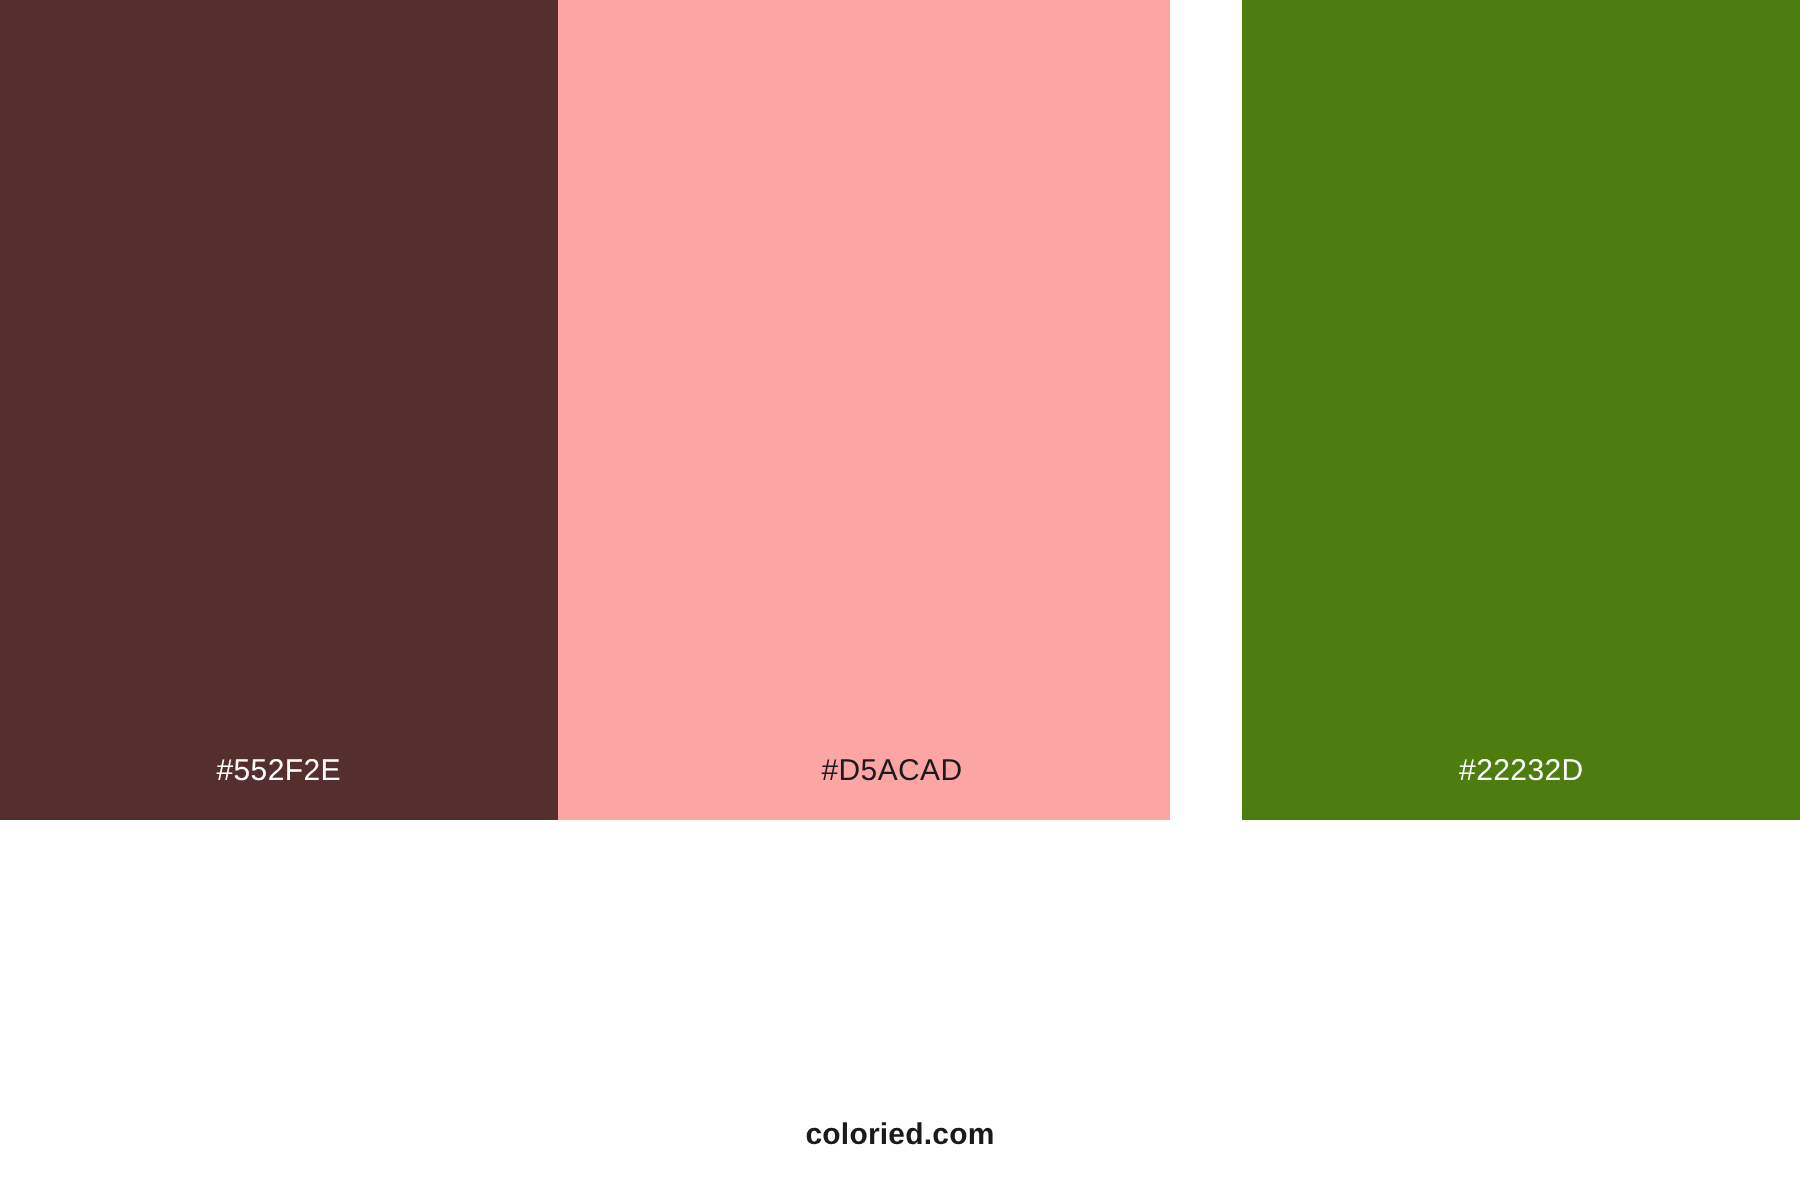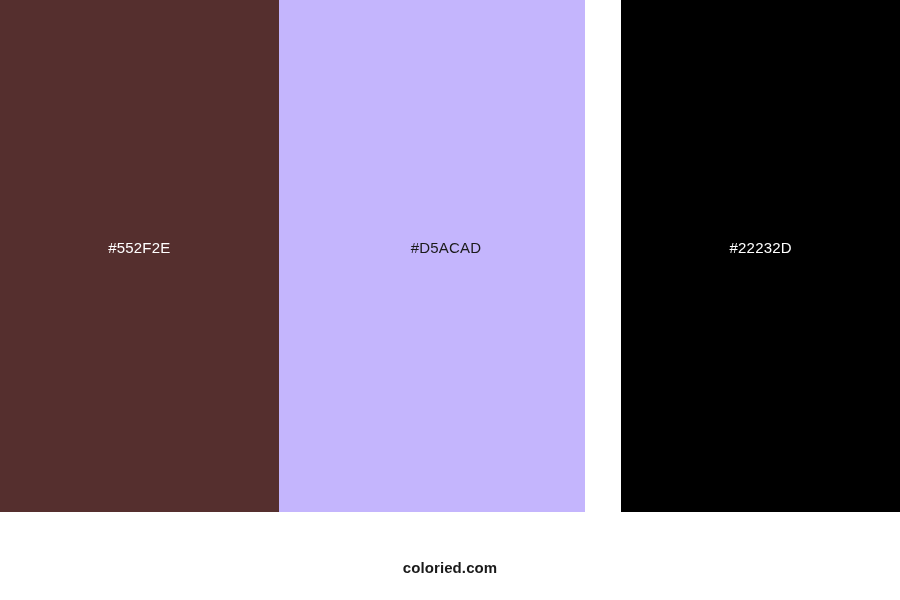--- a/index.html
+++ b/index.html
@@ -26,24 +26,24 @@
   #swatch-strip {
     width: 900px;
     height: 550px;
     display: flex;
     flex-direction: row;
     align-items: stretch;
   }
 
   .swatch {
     flex: 1 1 0;
-    height: 512px;
+    height: 410px;
     position: relative;
     display: flex;
-    align-items: center;
+    align-items: flex-end;
     justify-content: center;
   }
 
   .swatch-label {
     display: block;
     width: 100%;
     text-align: center;
     font-family: "Liberation Sans", sans-serif;
     font-size: 15px;
     font-weight: 400;
@@ -80,27 +80,27 @@
 <body>
 
 <div id="palette-page">
 
   <div id="swatch-strip">
 
     <div class="swatch" style="background-color: rgb(85, 47, 46);">
       <span class="swatch-label label-light">#552F2E</span>
     </div>
 
-    <div class="swatch" style="background-color: #c4b5fd; padding-left: 28px;">
+    <div class="swatch" style="background-color: #fca5a5; padding-left: 28px;">
       <span class="swatch-label label-dark">#D5ACAD</span>
     </div>
 
 
 
-    <div class="swatch" style="background-color: #000000; margin-left: 36px;">
+    <div class="swatch" style="background-color: #4d7c0f; margin-left: 36px;">
       <span class="swatch-label label-light">#22232D</span>
     </div>
 
   </div>
 
   <div id="footer-bar">
     <span id="footer-brand">coloried.com</span>
   </div>
 
 </div>

